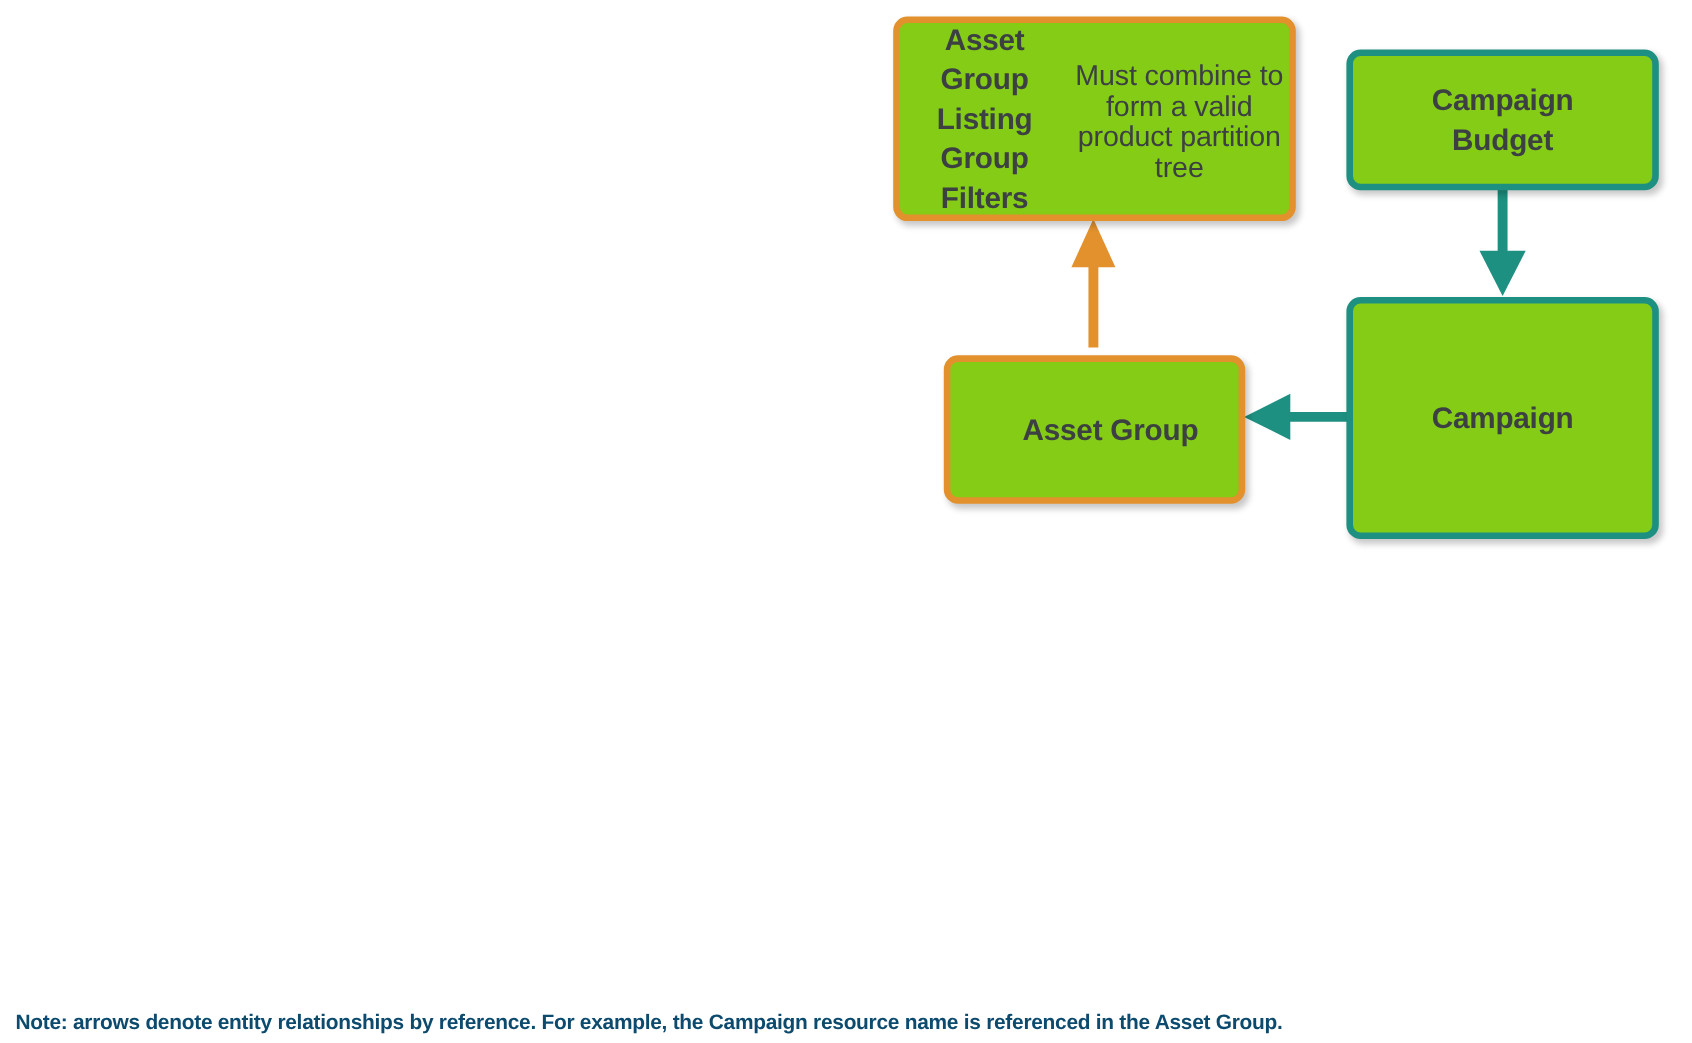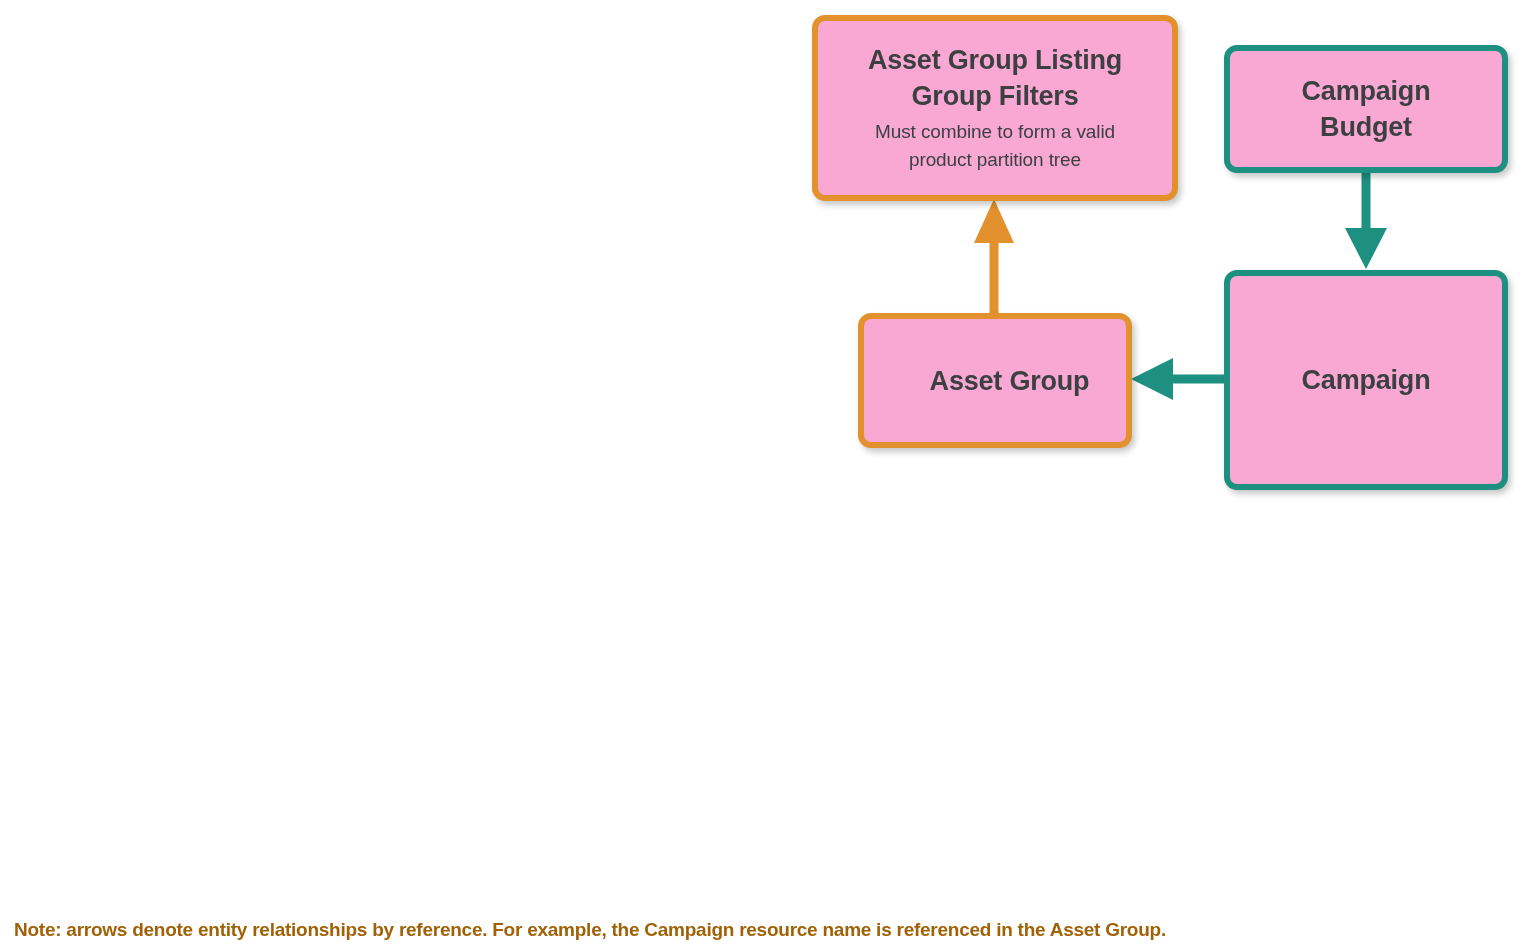--- a/index.html
+++ b/index.html
@@ -25,74 +25,74 @@
     position: absolute;
     left: 0;
     top: 0;
     width: 1538px;
     height: 948px;
     pointer-events: none;
   }
   .node {
     position: absolute;
     box-sizing: border-box;
-    background: #f9a8d4;
+    background: #84cc16;
     border-style: solid;
     border-width: 6px;
     border-radius: 13px;
     display: flex;
-    flex-direction: column;
+    flex-direction: row;
     align-items: center;
     justify-content: center;
     text-align: center;
     box-shadow: 3px 4px 6px rgba(0,0,0,0.22);
     z-index: 3;
   }
   .node .title {
     font-size: 27px;
     font-weight: bold;
     color: #3c4043;
     line-height: 36px;
     letter-spacing: -0.2px;
     white-space: pre-line;
   }
   .node .desc {
-    font-size: 19px;
+    font-size: 26px;
     font-weight: normal;
     color: #3c4043;
     line-height: 28px;
     letter-spacing: -0.1px;
     margin-top: 4px;
     white-space: pre-line;
   }
   
   #node-aglgf {
     left: 812px;  top: 15px;   width: 366px; height: 186px;
     border-color: #e3912d;
   }
   #node-campaign-budget {
     left: 1224px; top: 45px;   width: 284px; height: 128px;
     border-color: #1e9081;
   }
   #node-asset-group {
-    left: 858px;  top: 313px;  width: 274px; height: 135px;
+    left: 858px;  top: 323px;  width: 274px; height: 135px;
     border-color: #e3912d;
     padding-left: 29px;
   }
   #node-campaign {
     left: 1224px; top: 270px;  width: 284px; height: 220px;
     border-color: #1e9081;
   }
   #footer-note {
     position: absolute;
     left: 14px;
     top: 917px;
     font-size: 19px;
     font-weight: bold;
-    color: #a16207;
+    color: #0c4a6e;
     letter-spacing: -0.25px;
     line-height: 26px;
     white-space: nowrap;
     z-index: 2;
   }
 </style>
 </head>
 <body>
 
 <div id="canvas">

